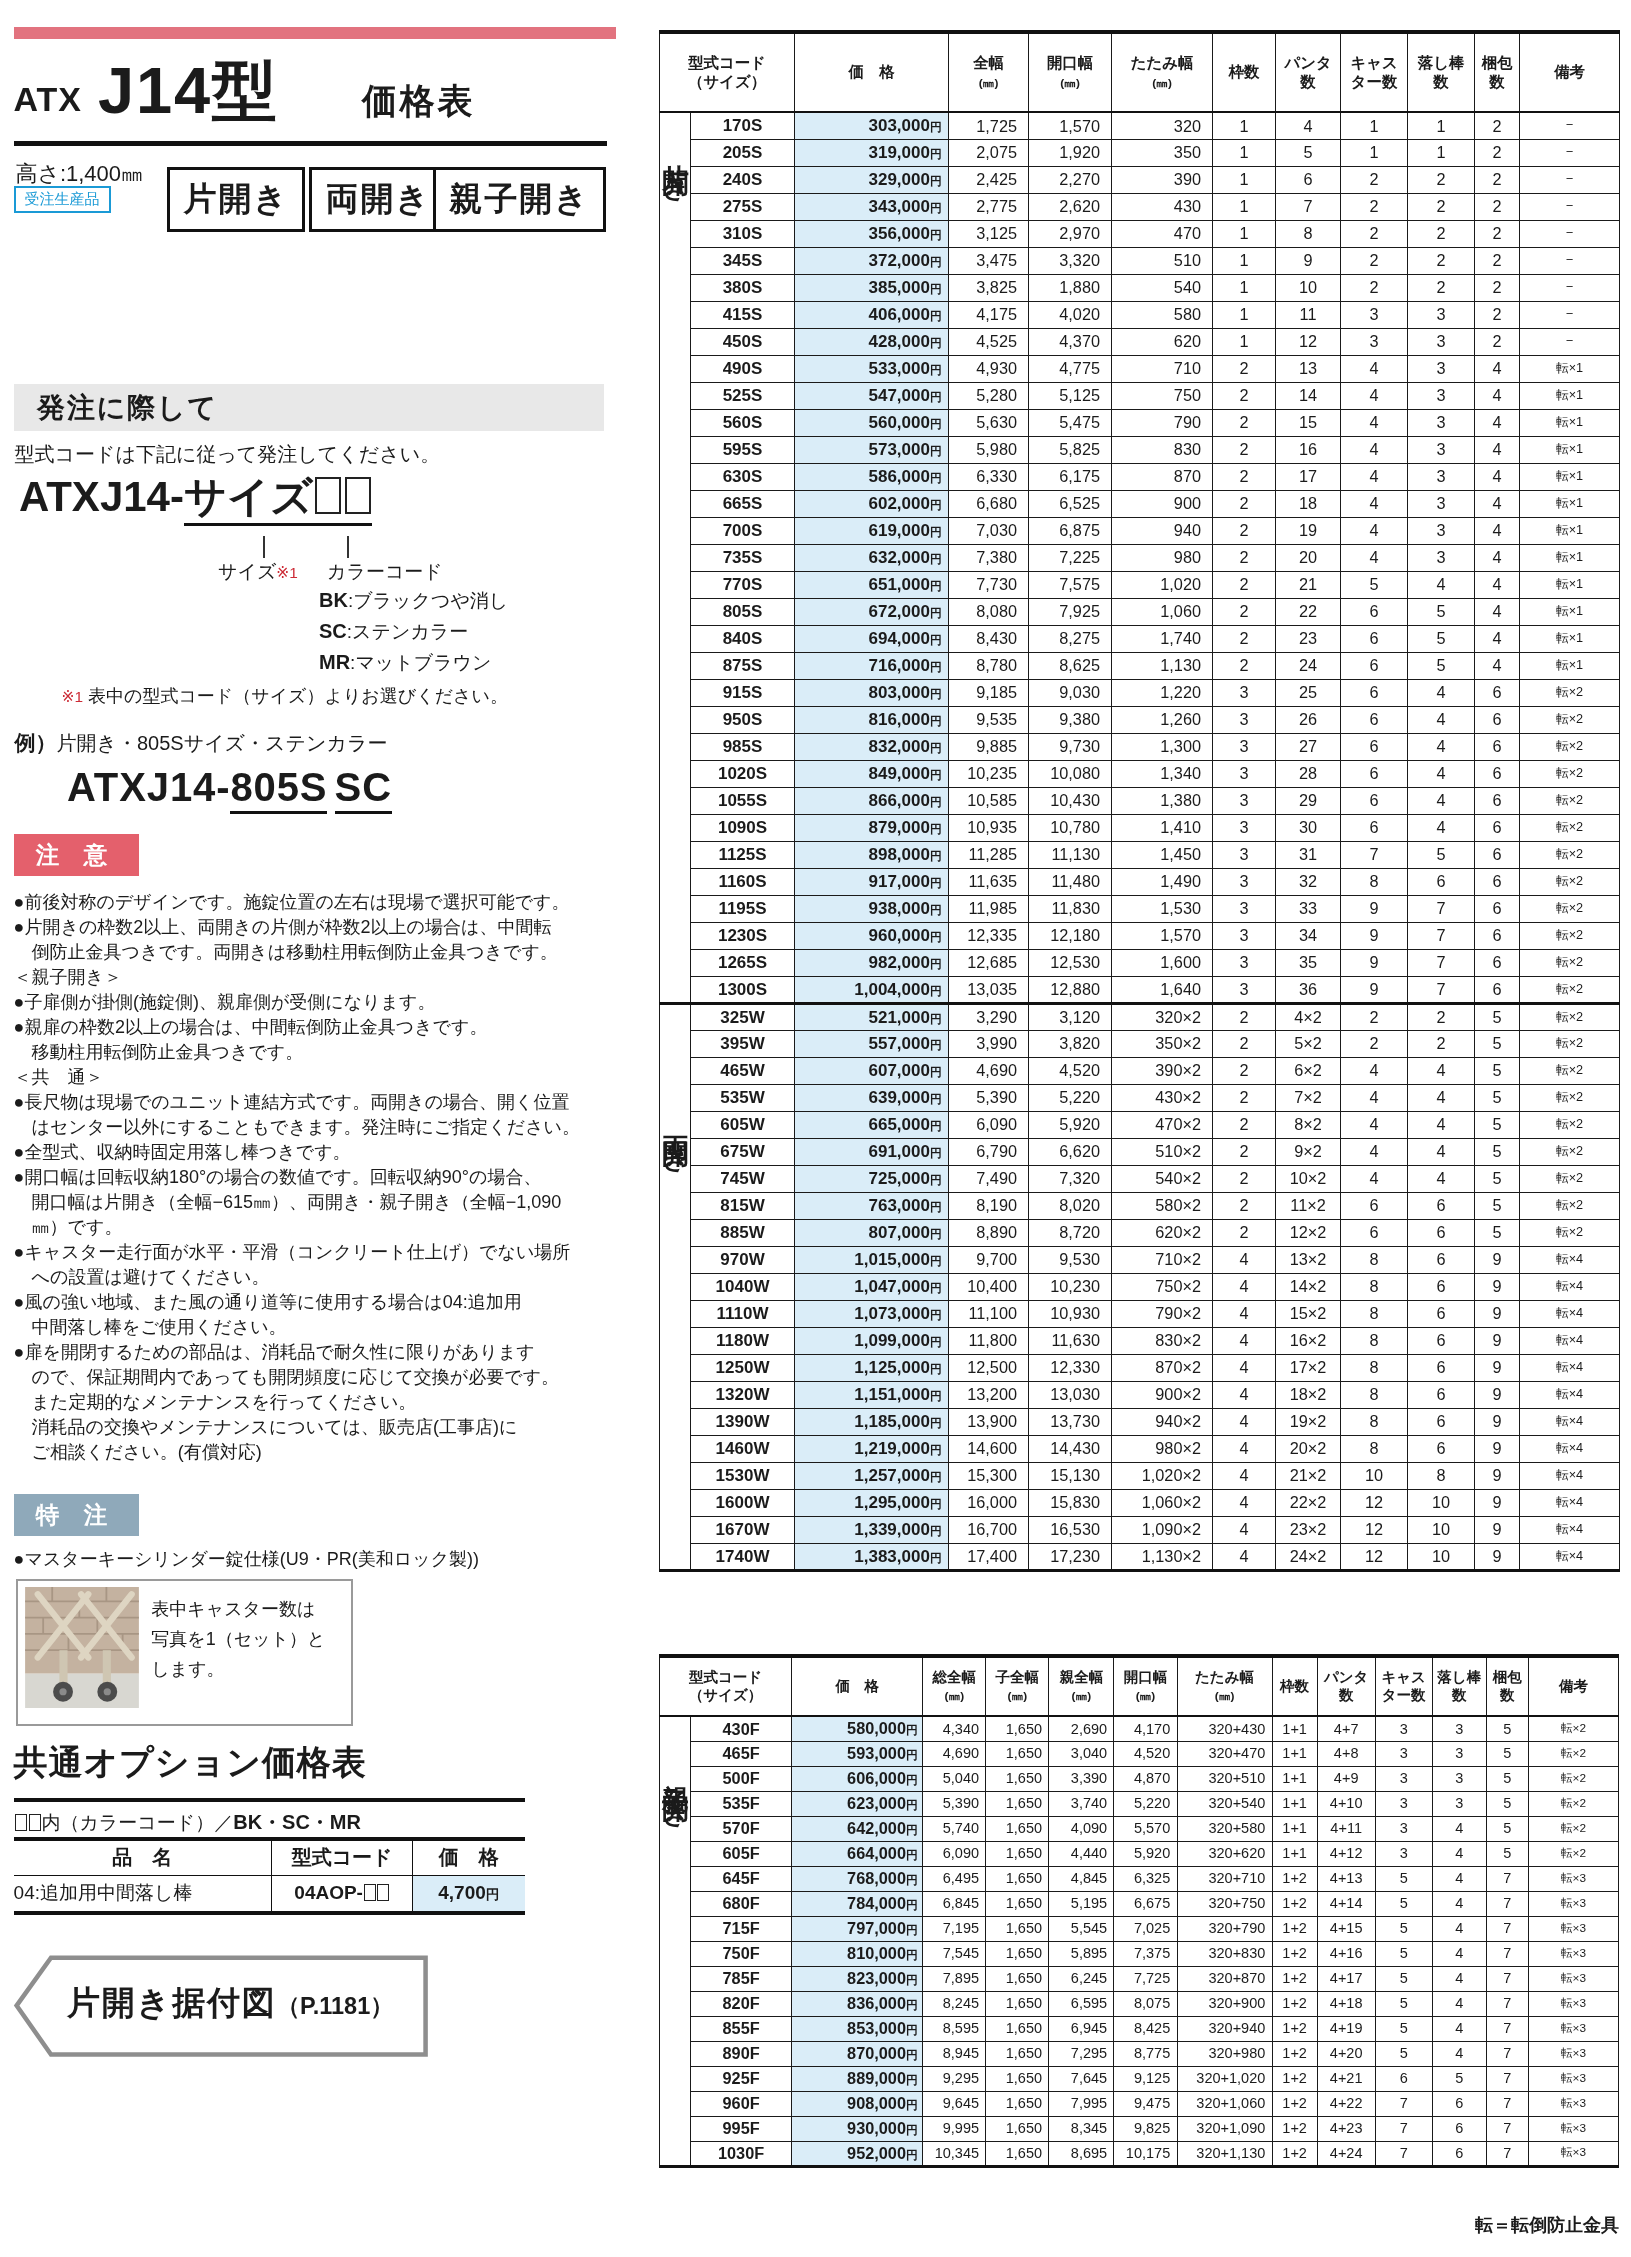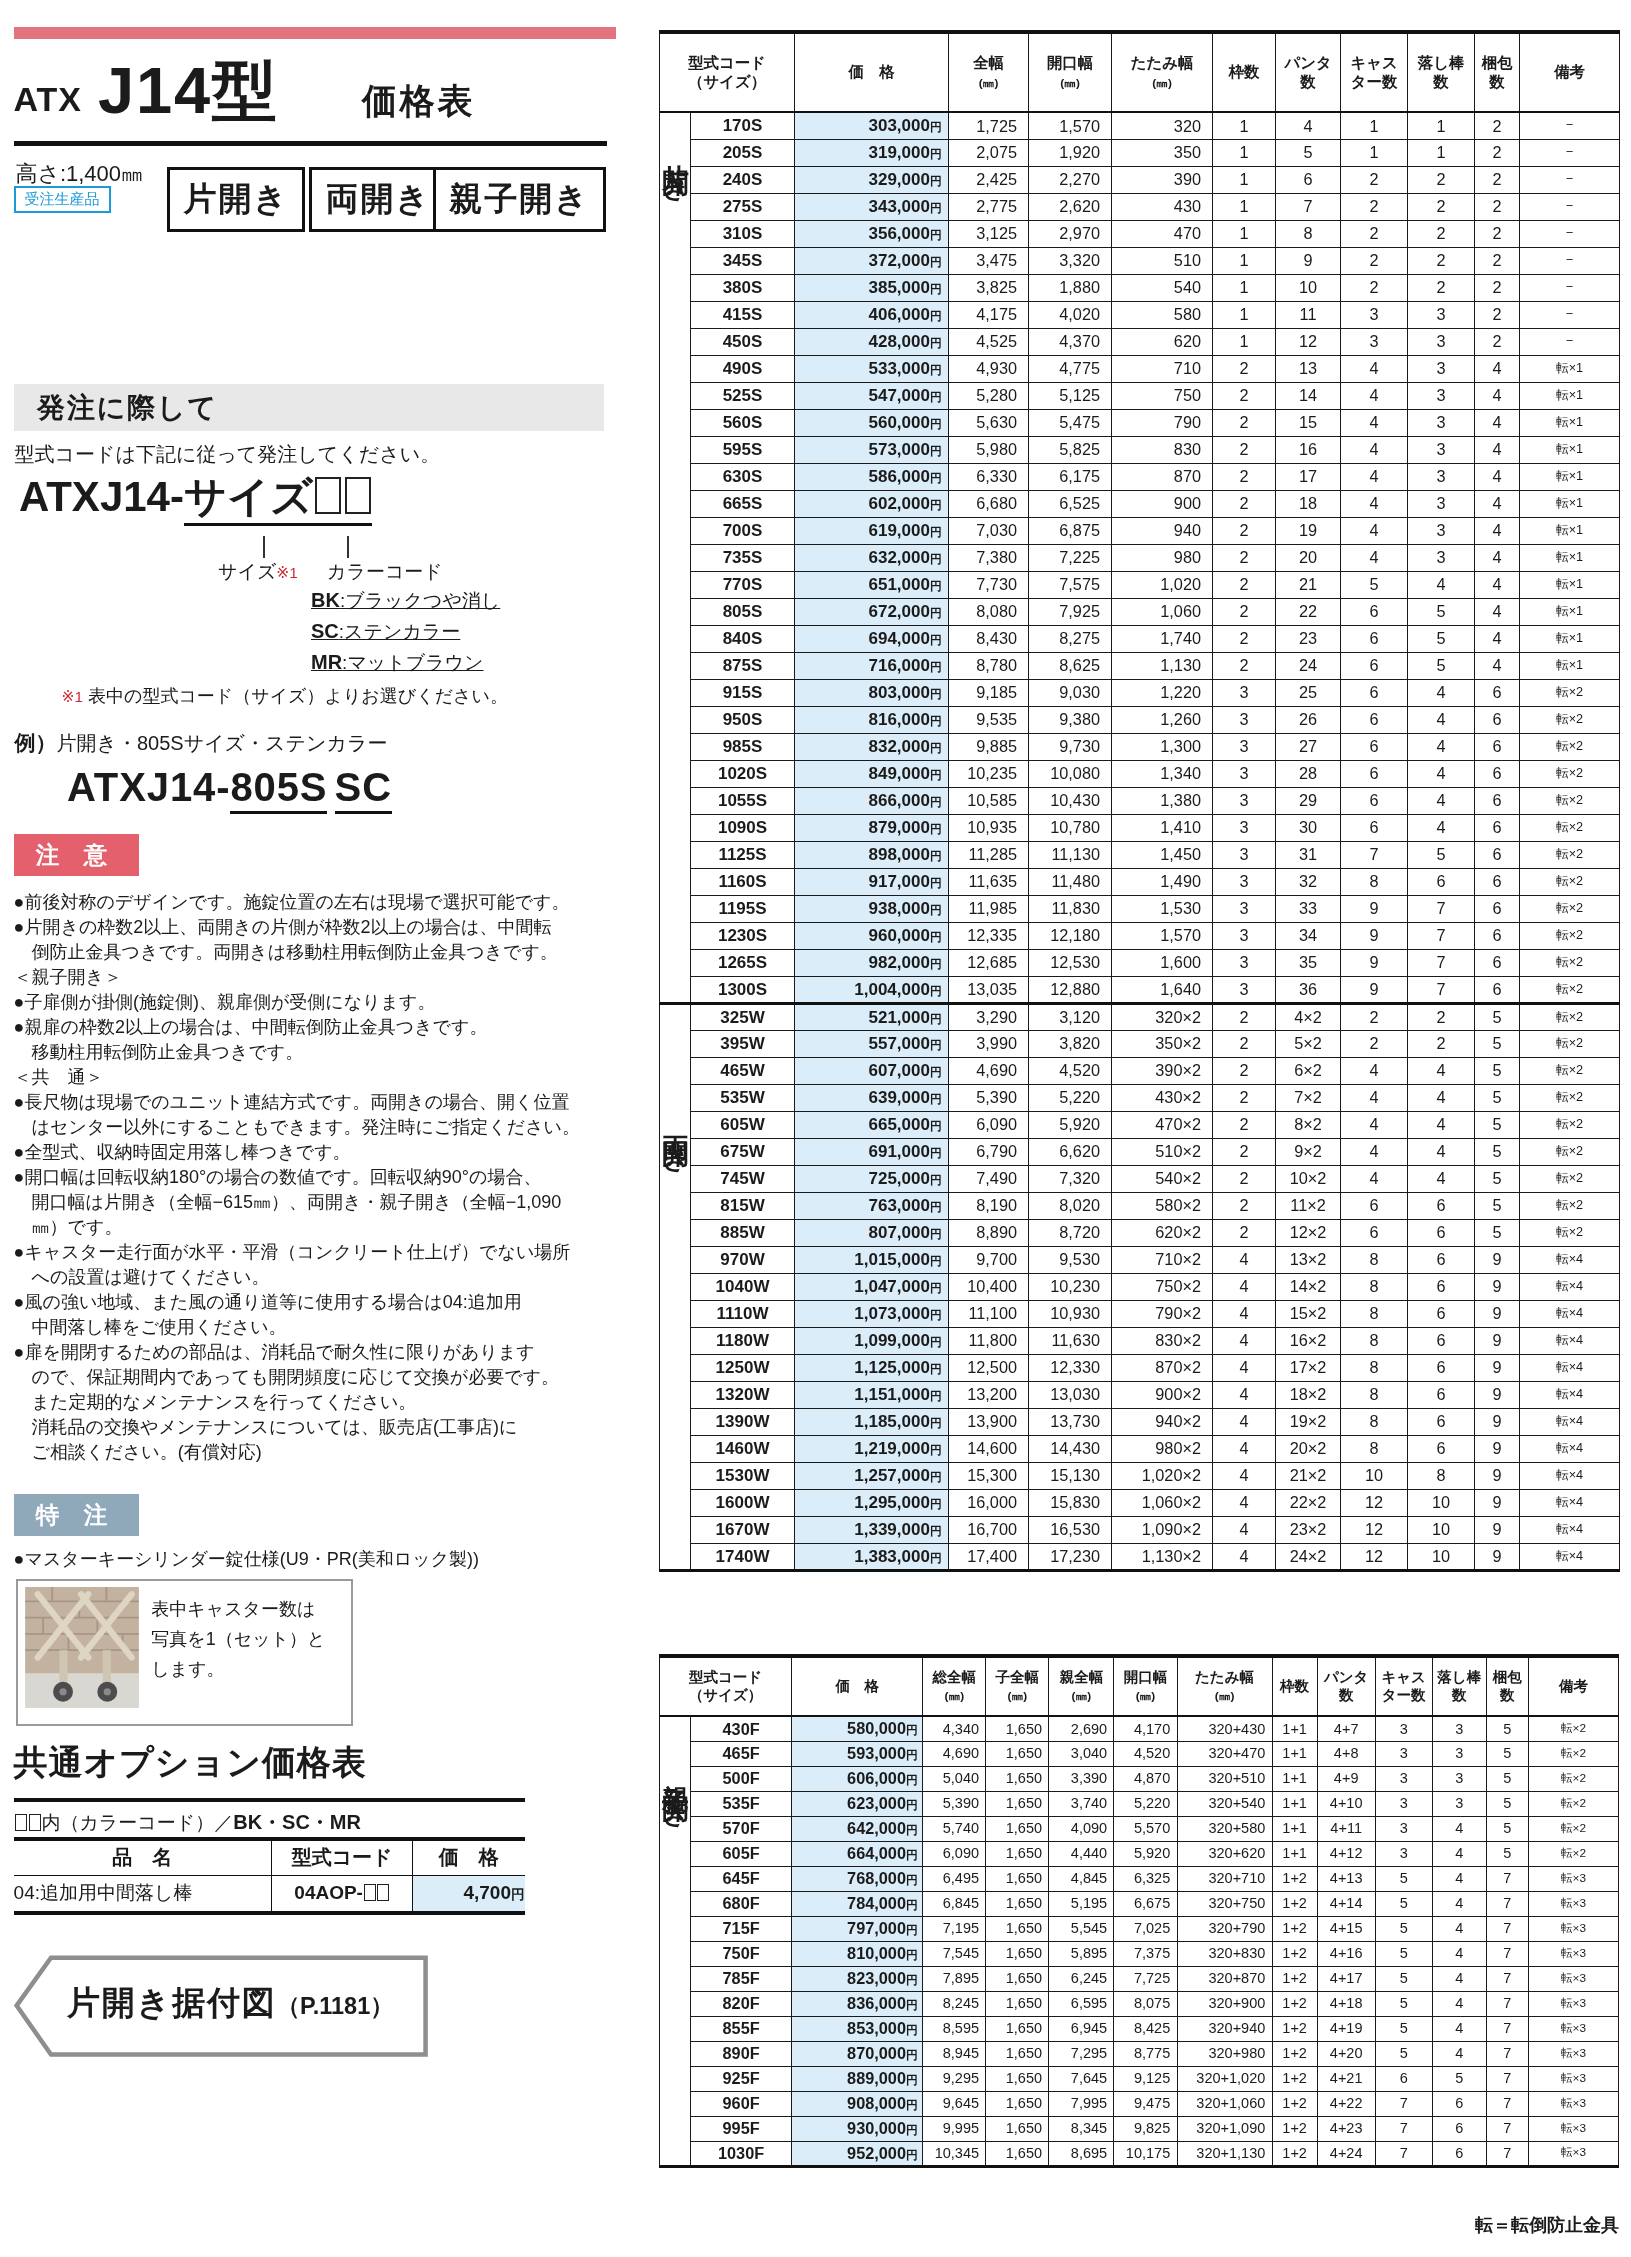--- a/index.html
+++ b/index.html
@@ -29,21 +29,21 @@
   #order-code { left:19px; top:469px; font-size:42px; font-weight:700; white-space:nowrap; }
   .u-line { border-bottom:3.6px solid #111; padding-bottom:2.7px; }
   .sq { display:inline-block; width:.62em; height:.88em; border:.055em solid #222;
         margin:0 .045em; vertical-align:-.08em; background:#fff; }
   .vline { width:2.3px; background:#333; }
   #vline1 { left:263px; top:536px; height:22px; }
   #vline2 { left:347px; top:536px; height:22px; }
   #size-label, #color-label { top:559px; font-size:19px; font-weight:500; }
   #size-label { left:218px;text-align:center; } #color-label { left:327px; }
   .red-ref { color:var(--ref_red,#cc2b36); font-size:15.4px; }
-  .copt { left:311px; font-size:19px; white-space:nowrap;text-decoration:underline; }
+  .copt { left:319px; font-size:19px; white-space:nowrap; }
   .copt b { font-size:20px; }
   #copt-0 { top:588px; } #copt-1 { top:619px; } #copt-2 { top:650px; }
   #size-note { left:14.5px; top:684px; font-size:18px;margin-left:47px; }
   #example-line { left:14.5px; top:729px; font-size:20px; }
   #example-line b { font-size:21px; }
   #example-code { left:67px; top:765px; font-size:40px; font-weight:700; letter-spacing:0.9px; white-space:nowrap; }
   .u-line2 { border-bottom:3.6px solid #111; padding-bottom:1.8px; }
   #example-code .u-line2 + .u-line2 { margin-left:7.2px; }
 
   .badge { width:125px; height:42px; color:#fff; font-size:23.5px; font-weight:700;
@@ -66,21 +66,21 @@
   #options-subtitle b { font-size:20px; }
   #options-rule2 { top:1837px; }
   #options-table-wrap { left:13.6px; top:1841px; width:511px; }
   #options-table { border-collapse:collapse; table-layout:fixed; width:511px; }
   #options-table th, #options-table td { border-left:1.8px solid #111; padding:0; }
   #options-table th:first-child, #options-table td:first-child { border-left:none; }
   #options-table th { height:34px; font-size:20px; font-weight:700; text-align:center; border-bottom:1.8px solid #111; }
   #options-table td { height:38px; border-bottom:4.1px solid #111; font-size:19px; vertical-align:middle; }
   #opt-name { text-align:left; padding-left:20px; }
   #opt-code { text-align:center; font-size:22px; font-weight:700; }
-  #opt-price { text-align:right; font-size:22px; font-weight:700; background:var(--price_bg,#daedf8); }
+  #opt-price { text-align:center; font-size:22px; font-weight:700; background:var(--price_bg,#daedf8); }
   .yen2 { font-size:13.6px; font-weight:700; }
 
   #install-arrow { left:12.7px; top:1954px; width:418px; height:105px; }
   #install-text { left:67px; top:1981px; font-size:33px; font-weight:700; letter-spacing:1.8px; white-space:nowrap; }
   #install-text .pref { font-size:23.5px; letter-spacing:0; }
 
   
   #table1-wrap { left:659px; top:30px; }
   #table2-wrap { left:659px; top:1654px; }
   .price-table { border-collapse:collapse; table-layout:fixed; width:960px;

